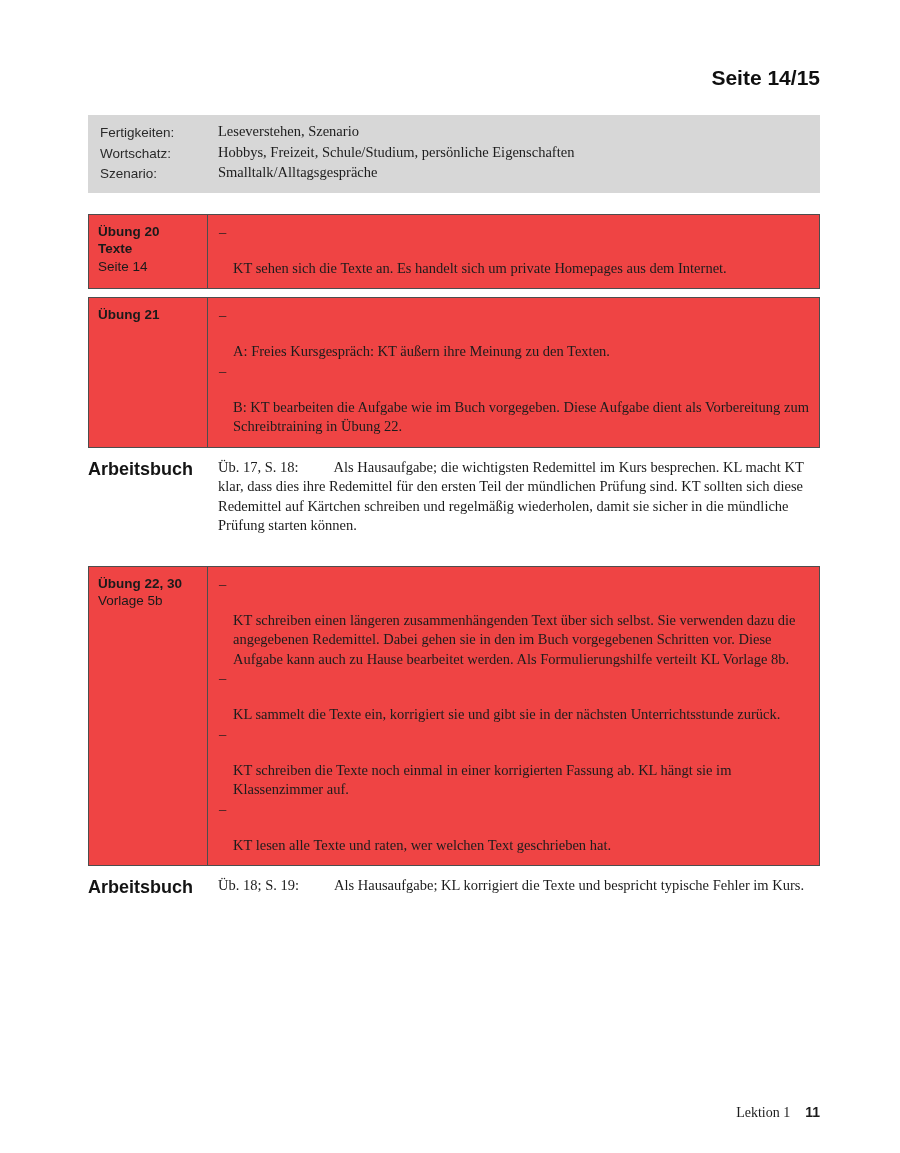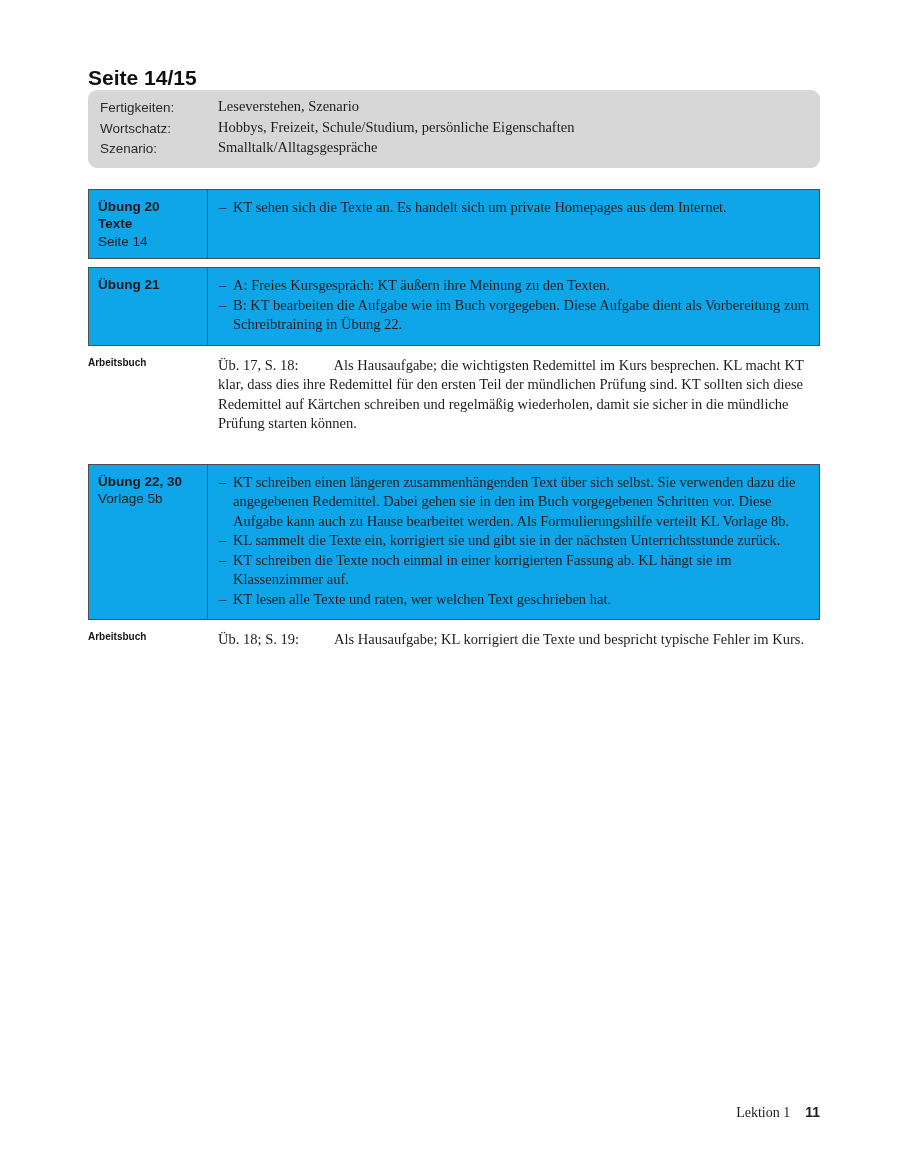--- a/index.html
+++ b/index.html
@@ -9,31 +9,32 @@
     position: relative;
     font-family: "Liberation Serif", serif;
     color: #1c1c1c;
     -webkit-font-smoothing: antialiased;
   }
   .page {
     position: absolute; inset: 0;
     padding: 66px 80px 0 88px;
   }
   .page-header {
+    text-align: right;
     font-family: "Liberation Sans", sans-serif;
     font-weight: bold;
     font-size: 21px;
     color: #101010;
+    margin-bottom: 25px;
   }
   
   .info-box {
     background: #d7d7d7;
     padding: 7px 0 9px 0;
     margin-bottom: 21px;
-    border-radius: 9px;
   }
   .info-row {
     display: grid;
     grid-template-columns: 130px 1fr;
     line-height: 19.5px;
   }
   .info-label {
     font-family: "Liberation Sans", sans-serif;
     font-size: 13.5px;
     color: #2a2a2a;
@@ -41,50 +42,50 @@
     padding-top: 1px;
   }
   .info-value { font-size: 14.5px; padding-right: 10px; }
 
   
   .exercise-box {
     display: grid;
     grid-template-columns: 119px 1fr;
     border: 1px solid #4d4d4d;
     margin-bottom: 8px;
-    background: #0ea5e9;
+    background: #ef4444;
   }
   .box-label {
     border-right: 1px solid #4d4d4d;
     padding: 8px 5px 8px 9px;
     font-family: "Liberation Sans", sans-serif;
     font-size: 13.5px;
     line-height: 17.5px;
     color: #1a1a1a;
   }
   .box-label .bold { font-weight: bold; }
   .box-content {
     padding: 8px 10px 10px 11px;
     font-size: 14.5px;
     line-height: 19.5px;
   }
   .bullet { display: flex; }
   .dash { width: 14px; flex: none; }
-  .bullet-text { flex: 1; }
+  .bullet-text { flex: 1; margin-top: 36px; }
 
   
   .ab-row {
     display: grid;
     grid-template-columns: 130px 1fr;
     margin: 10px 0 16px 0;
   }
   .ab-label {
     font-family: "Liberation Sans", sans-serif;
     font-weight: bold;
-    font-size: 10px;
+    font-size: 18px;
     padding-top: 1px;
     color: #141414;
   }
   .ab-content { font-size: 14.5px; line-height: 19.5px; padding-right: 2px; }
   .ab-ref { margin-right: 35px; white-space: nowrap; }
 
   .gap-lg { height: 14px; }
 
   .page-footer {
     position: absolute;

